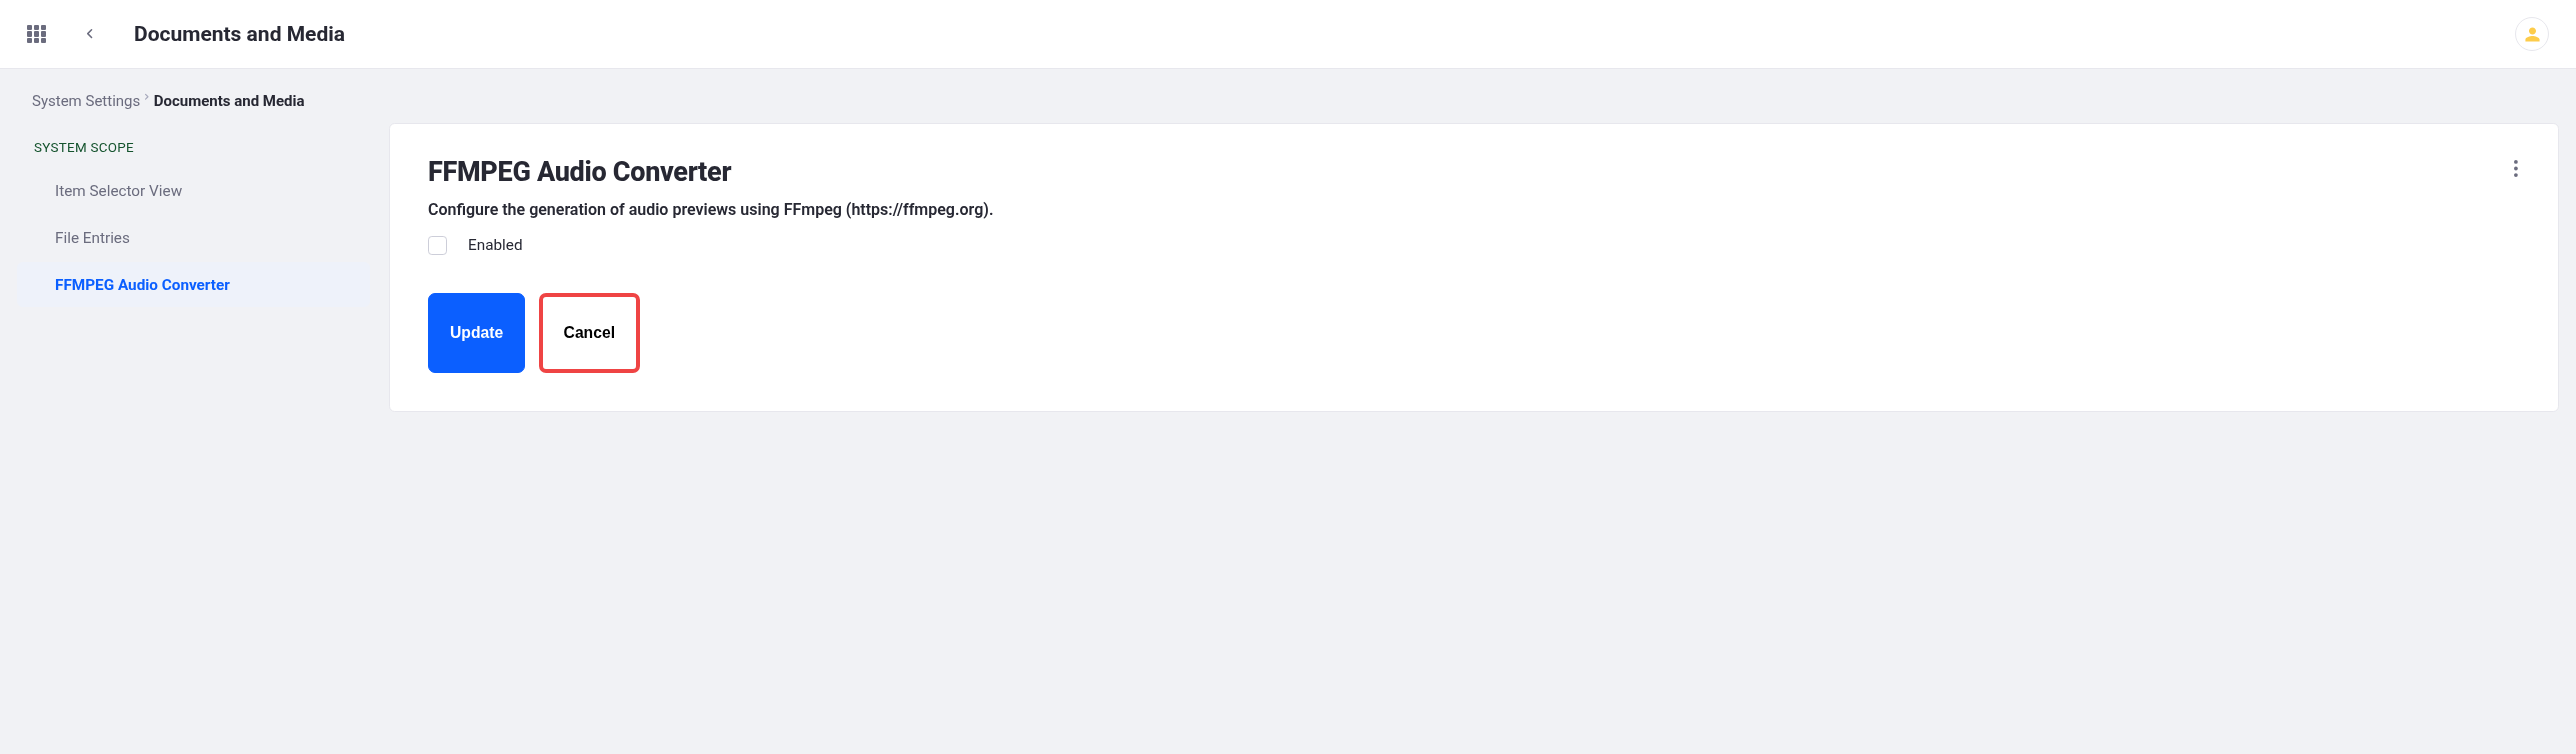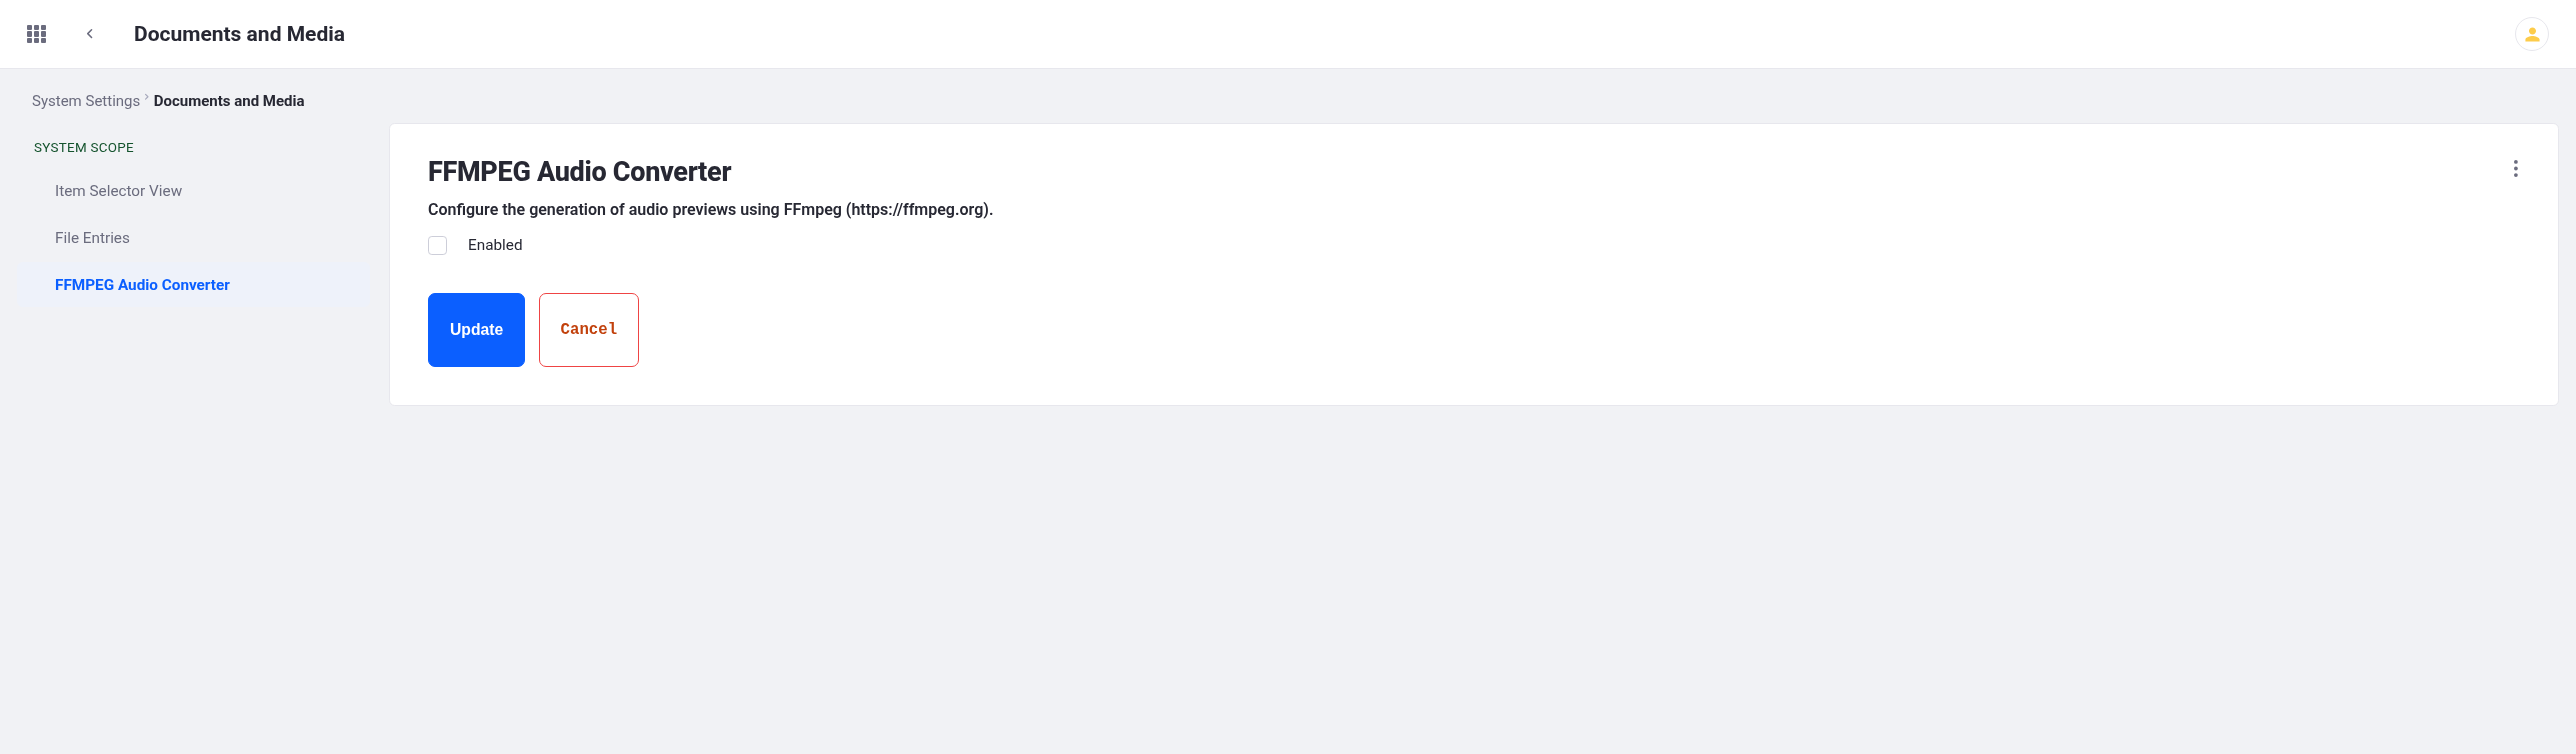--- a/index.html
+++ b/index.html
@@ -169,23 +169,22 @@
     cursor: pointer;
     font-weight: 600;
   }
   .btn-primary {
     background: #0B5FFF;
     color: #fff;
     border: 1px solid #0B5FFF;
   }
   .btn-secondary {
     background: #fff;
-    color: #c2410c;
-    border: 1px solid #ef4444;
-    font-family: Liberation Mono, monospace;
+    color: #000000;
+    border: 4px solid #ef4444;
   }
 </style>
 </head>
 <body>
 
 <div class="topbar">
   <div class="topbar-left">
     <div class="grid-icon">
       <span></span>
         <span></span>

